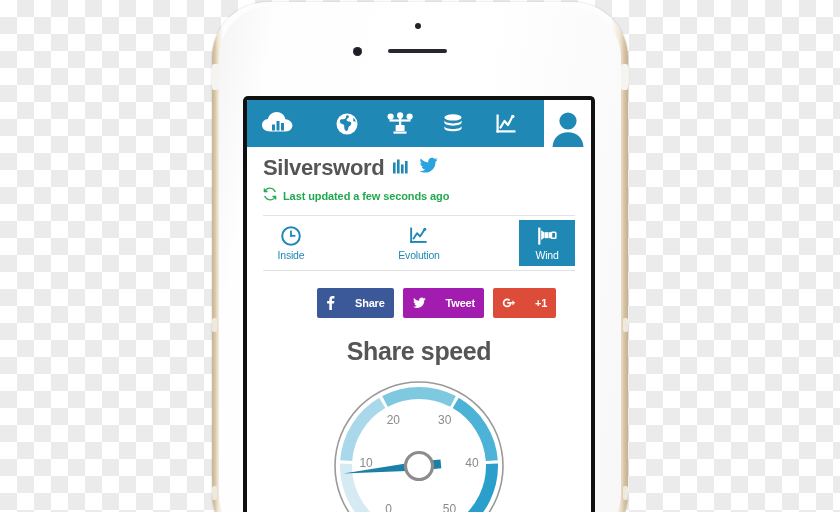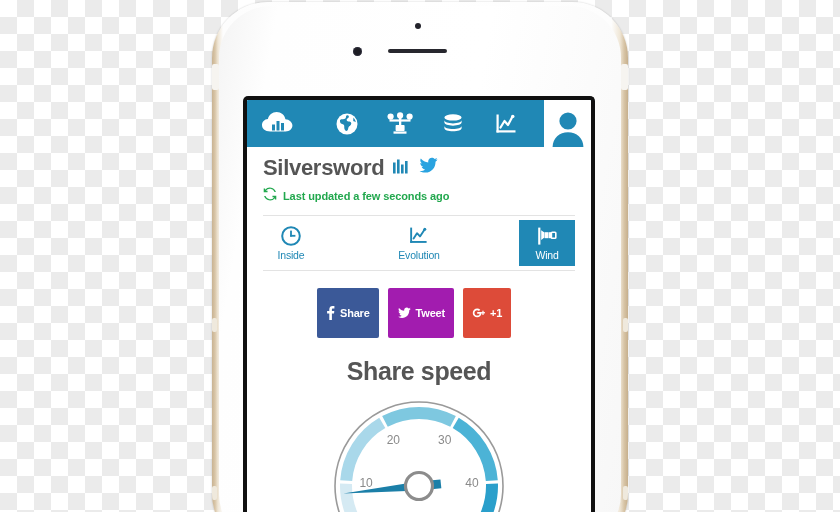--- a/index.html
+++ b/index.html
@@ -217,22 +217,22 @@
     display: flex;
     gap: 9px;
     margin: 17px 0 0 0;
     padding-left: 70px;
   }
   .share-btn {
     height: 22px;
     border-radius: 2px;
     display: flex;
     align-items: center;
-    gap: 5px;
-    padding: 14px 9px;
+    gap: 20px;
+    padding: 4px 9px;
     color: #ffffff;
     font-size: 11px;
     font-weight: bold;
     cursor: pointer;
     letter-spacing: -0.2px;
     text-align: center;
   }
   .share-btn.fb { background: #3b5998; }
   .share-btn.tw { background: #a21caf; }
   .share-btn.gp { background: #dd4b39; }

